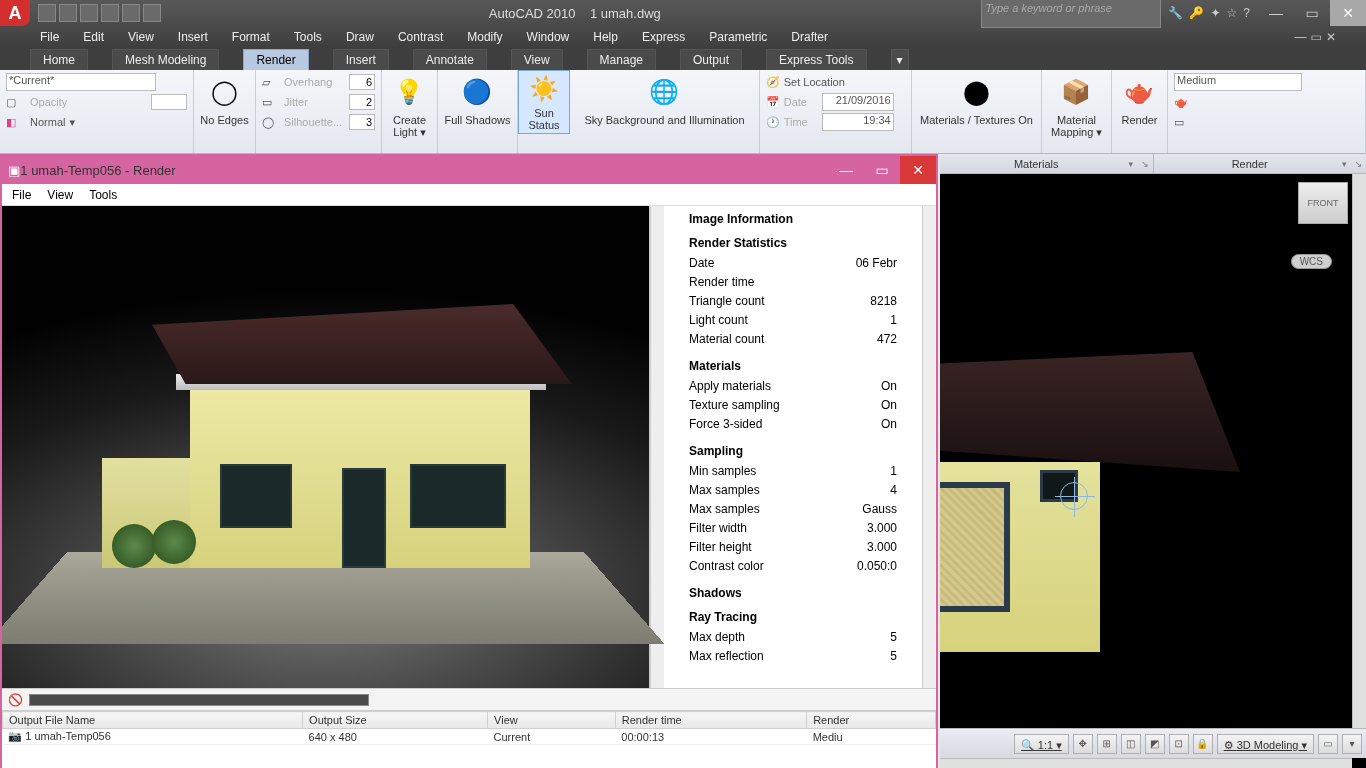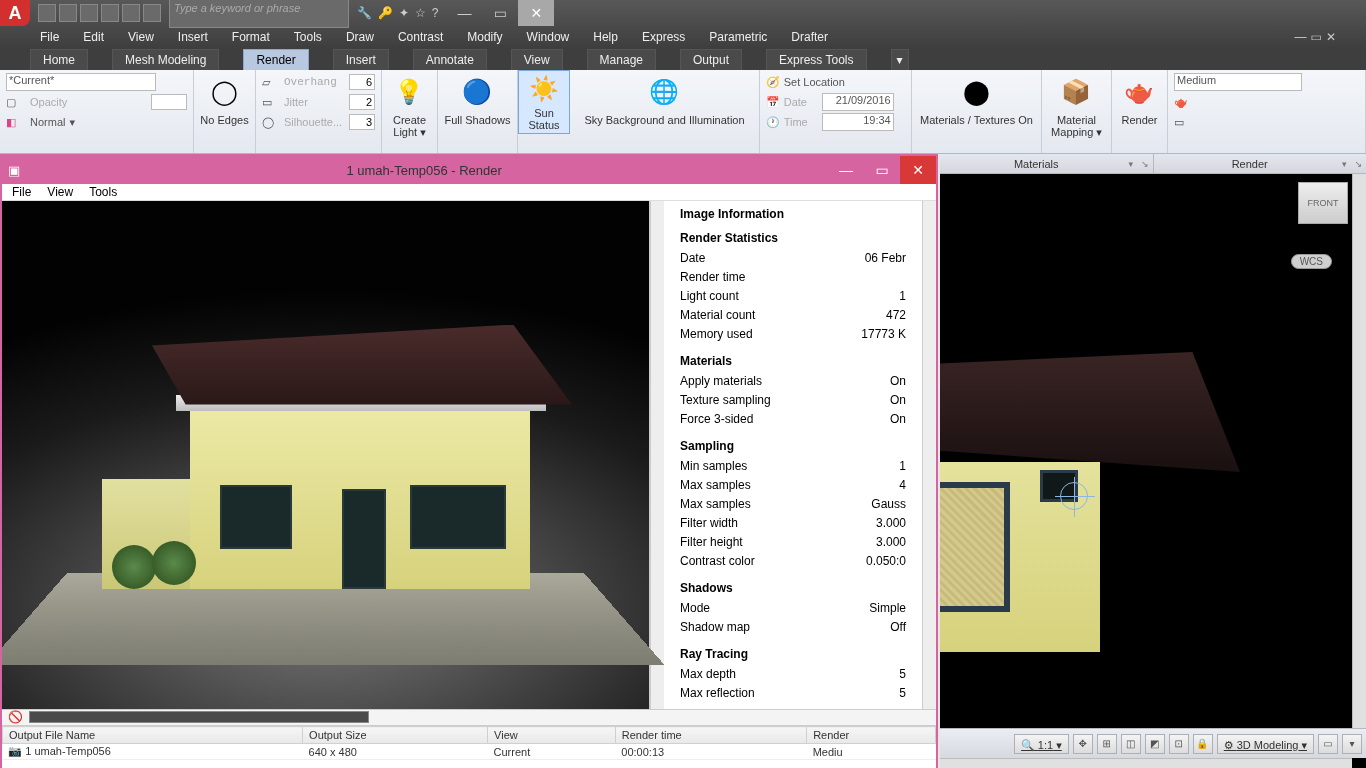--- a/index.html
+++ b/index.html
@@ -43,27 +43,27 @@
 .panelstrip .chev{color:#777;font-size:9px;}
 
 
 .main-area{display:flex;height:618px;}
 .left-col{width:938px;display:flex;flex-direction:column;}
 .right-col{flex:1;display:flex;}
 
 
 .renderwin{margin:0 0 0 0;border:2px solid #d564a0;background:#fff;height:618px;display:flex;flex-direction:column;overflow:hidden;}
 .renderwin .rw-title{height:28px;background:#d564a0;display:flex;align-items:center;color:#fff;padding:0 0 0 6px;font-size:13px;}
-.renderwin .rw-title .ttxt{flex:1;text-align:center;color:#333;font-weight:normal;}
+.renderwin .rw-title .ttxt{flex:1;color:#333;font-weight:normal;}
 .renderwin .rw-title .wbtn{width:36px;height:28px;display:flex;align-items:center;justify-content:center;font-size:14px;}
 .renderwin .rw-title .wbtn.close{background:#d93838;color:#fff;}
 .renderwin .rw-menu{height:22px;background:#fff;display:flex;align-items:center;padding:0 10px;gap:16px;font-size:12px;color:#000;border-bottom:1px solid #ddd;}
 .renderwin .rw-body{flex:1;display:flex;}
 .renderwin .rw-canvas{width:648px;background:#000;position:relative;border-right:1px solid #ccc;}
-.renderwin .rw-info{flex:1;background:#fff;padding:6px 16px;font-size:12px;color:#000;overflow:hidden;}
+.renderwin .rw-info{flex:1;background:#fff;padding:6px 25px;font-size:12px;color:#000;overflow:hidden;}
 .renderwin .rw-info h4{font-size:12px;font-weight:bold;margin:10px 0 4px;}
 .renderwin .rw-info h4:first-child{margin-top:0;}
 .renderwin .rw-info .kv{display:flex;justify-content:space-between;line-height:19px;}
 .renderwin .rw-info .kv .k{color:#000;}
 .renderwin .rw-info .kv .v{color:#000;margin-left:48px;}
 .renderwin .rw-progress{height:22px;border-top:1px solid #ccc;display:flex;align-items:center;padding:0 6px;gap:6px;background:#f4f4f4;}
 .renderwin .rw-progress .bar{flex:0 0 340px;height:12px;background:linear-gradient(90deg,#4a4a4a 0%,#4a4a4a 100%);border:1px solid #888;}
 .renderwin .rw-table{height:60px;border-top:1px solid #ccc;background:#fff;overflow:hidden;}
 .renderwin .rw-table table{width:100%;border-collapse:collapse;font-size:11px;}
 .renderwin .rw-table th{background:linear-gradient(#f6f6f6,#e8e8e8);border:1px solid #d0d0d0;text-align:left;padding:2px 6px;font-weight:normal;color:#333;}
@@ -114,20 +114,23 @@
 
 <div class="titlebar">
   <div class="logo">A</div>
   <div class="qat">
     <span></span>
     <span></span>
     <span></span>
     <span></span>
     <span></span>
     <span></span>
+  </div>
+  <div class="apptitle">
+    <span>AutoCAD 2010</span>&nbsp;&nbsp;&nbsp;&nbsp;<span>1 umah.dwg</span>
   </div>
   <div class="search-box">Type a keyword or phrase</div>
   <div class="right-icons">
     <span>🔧</span>
     <span>🔑</span>
     <span>✦</span>
     <span>☆</span>
     <span>?</span>
   </div>
   <div class="wincontrols">
@@ -184,21 +187,21 @@
       </div>
     <div class="row"><span style="width:20px;color:#d48;">◧</span><span>Normal</span> ▾</div>
   </div>
   <div class="group vert" style="width:62px;">
     <div class="big-ico">◯</div>
     <div class="lbl">No Edges</div>
   </div>
   <div class="group" style="width:126px;">
     <div class="row">
         <span style="width:18px;">▱</span>
-        <span style="color:#aaa;flex:1;font-family:Liberation Mono, monospace;">Overhang</span>
+        <span style="color:#aaa;flex:1;">Overhang</span>
         <input value="6" style="">
       </div>
     <div class="row">
         <span style="width:18px;">▭</span>
         <span style="color:#aaa;flex:1;">Jitter</span>
         <input value="2" style="">
       </div>
     <div class="row">
         <span style="width:18px;">◯</span>
         <span style="color:#aaa;flex:1;">Silhouette...</span>
@@ -299,30 +302,30 @@
           <div id="stats-list">
               <div class="kv">
                 <span class="k">Date</span>
                 <span class="v">06 Febr</span>
               </div>
               <div class="kv">
                 <span class="k">Render time</span>
                 <span class="v"></span>
               </div>
               <div class="kv">
+                <span class="k">Triangle count</span>
+                <span class="v">8218</span>
+              </div>
+              <div class="kv">
                 <span class="k">Light count</span>
                 <span class="v">1</span>
               </div>
               <div class="kv">
                 <span class="k">Material count</span>
                 <span class="v">472</span>
-              </div>
-              <div class="kv">
-                <span class="k">Memory used</span>
-                <span class="v">17773 K</span>
               </div>
             </div>
           <h4>Materials</h4>
           <div id="mat-list">
               <div class="kv">
                 <span class="k">Apply materials</span>
                 <span class="v">On</span>
               </div>
               <div class="kv">
                 <span class="k">Texture sampling</span>
@@ -354,30 +357,20 @@
               <div class="kv">
                 <span class="k">Filter height</span>
                 <span class="v">3.000</span>
               </div>
               <div class="kv">
                 <span class="k">Contrast color</span>
                 <span class="v">0.050:0</span>
               </div>
             </div>
           <h4>Shadows</h4>
-          <div id="sh-list">
-              <div class="kv">
-                <span class="k">Mode</span>
-                <span class="v">Simple</span>
-              </div>
-              <div class="kv">
-                <span class="k">Shadow map</span>
-                <span class="v">Off</span>
-              </div>
-            </div>
           <h4>Ray Tracing</h4>
           <div id="rt-list">
               <div class="kv">
                 <span class="k">Max depth</span>
                 <span class="v">5</span>
               </div>
               <div class="kv">
                 <span class="k">Max reflection</span>
                 <span class="v">5</span>
               </div>

